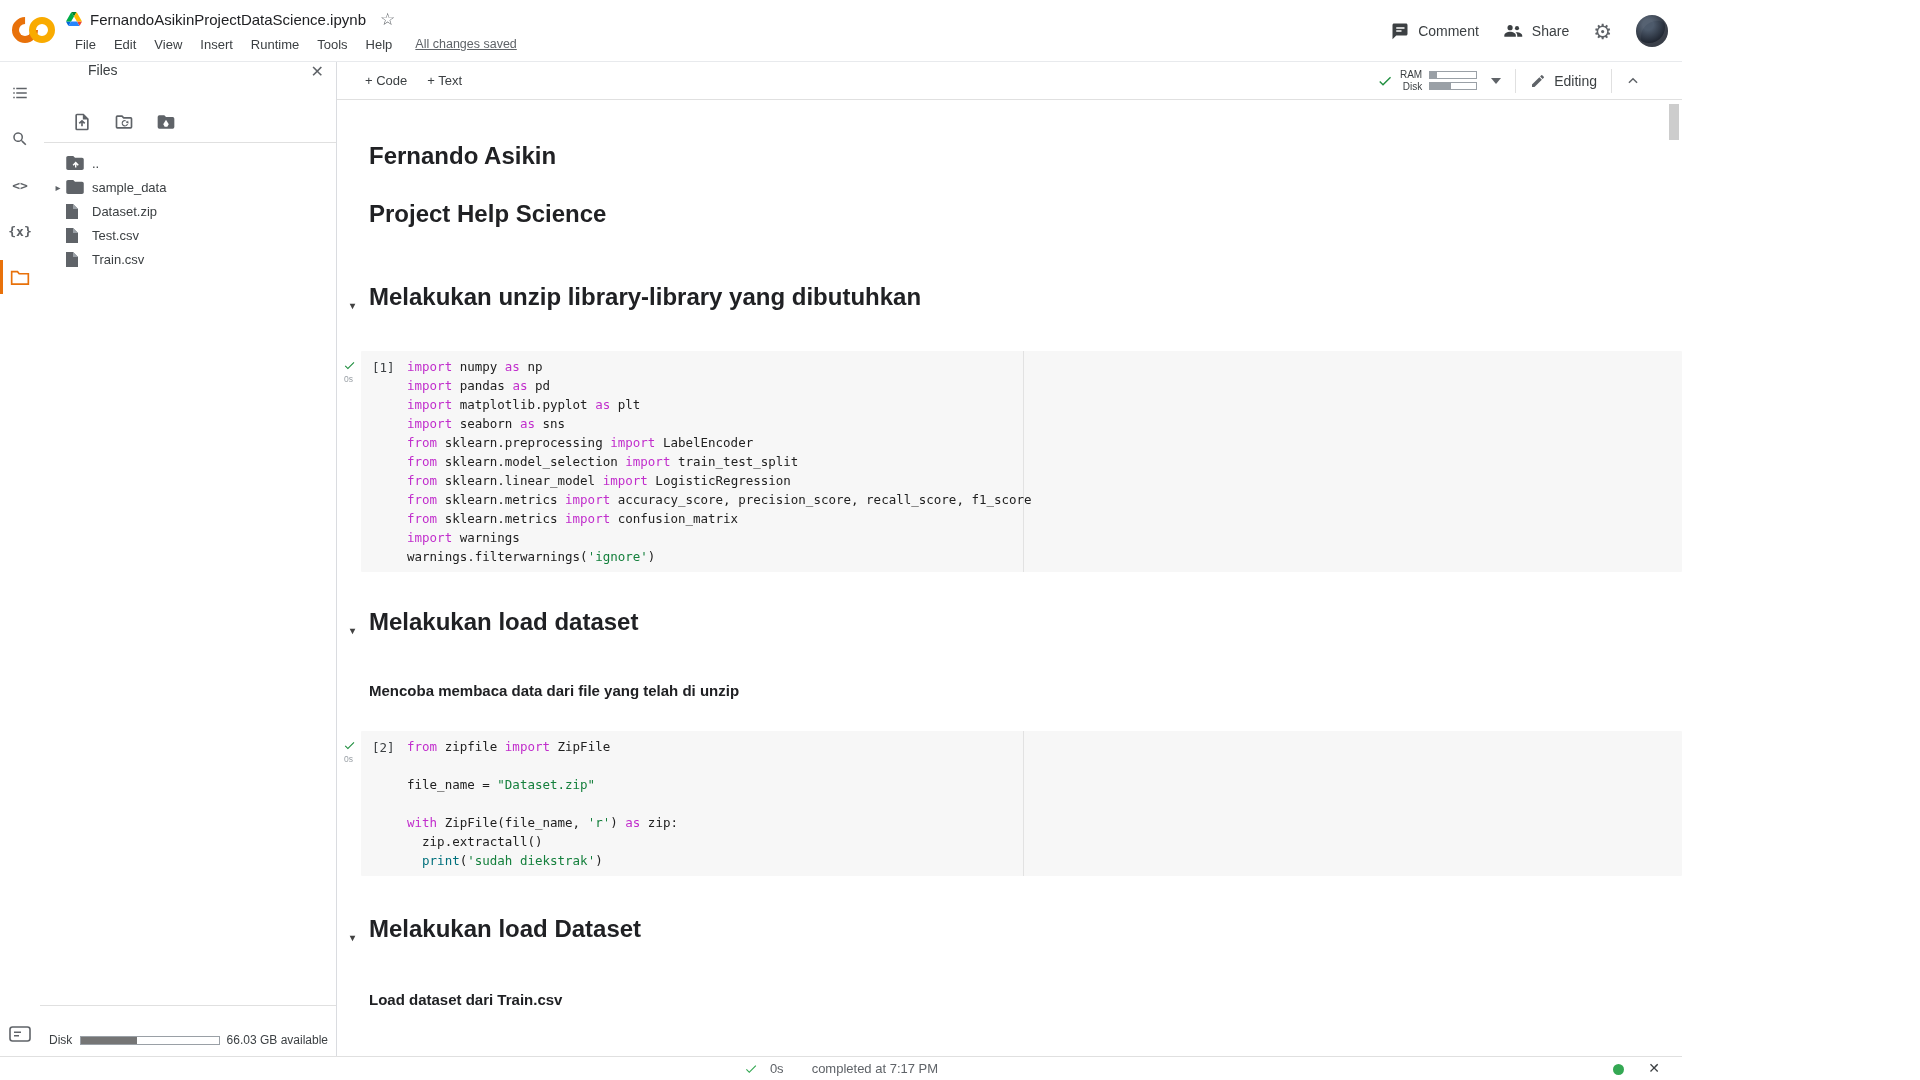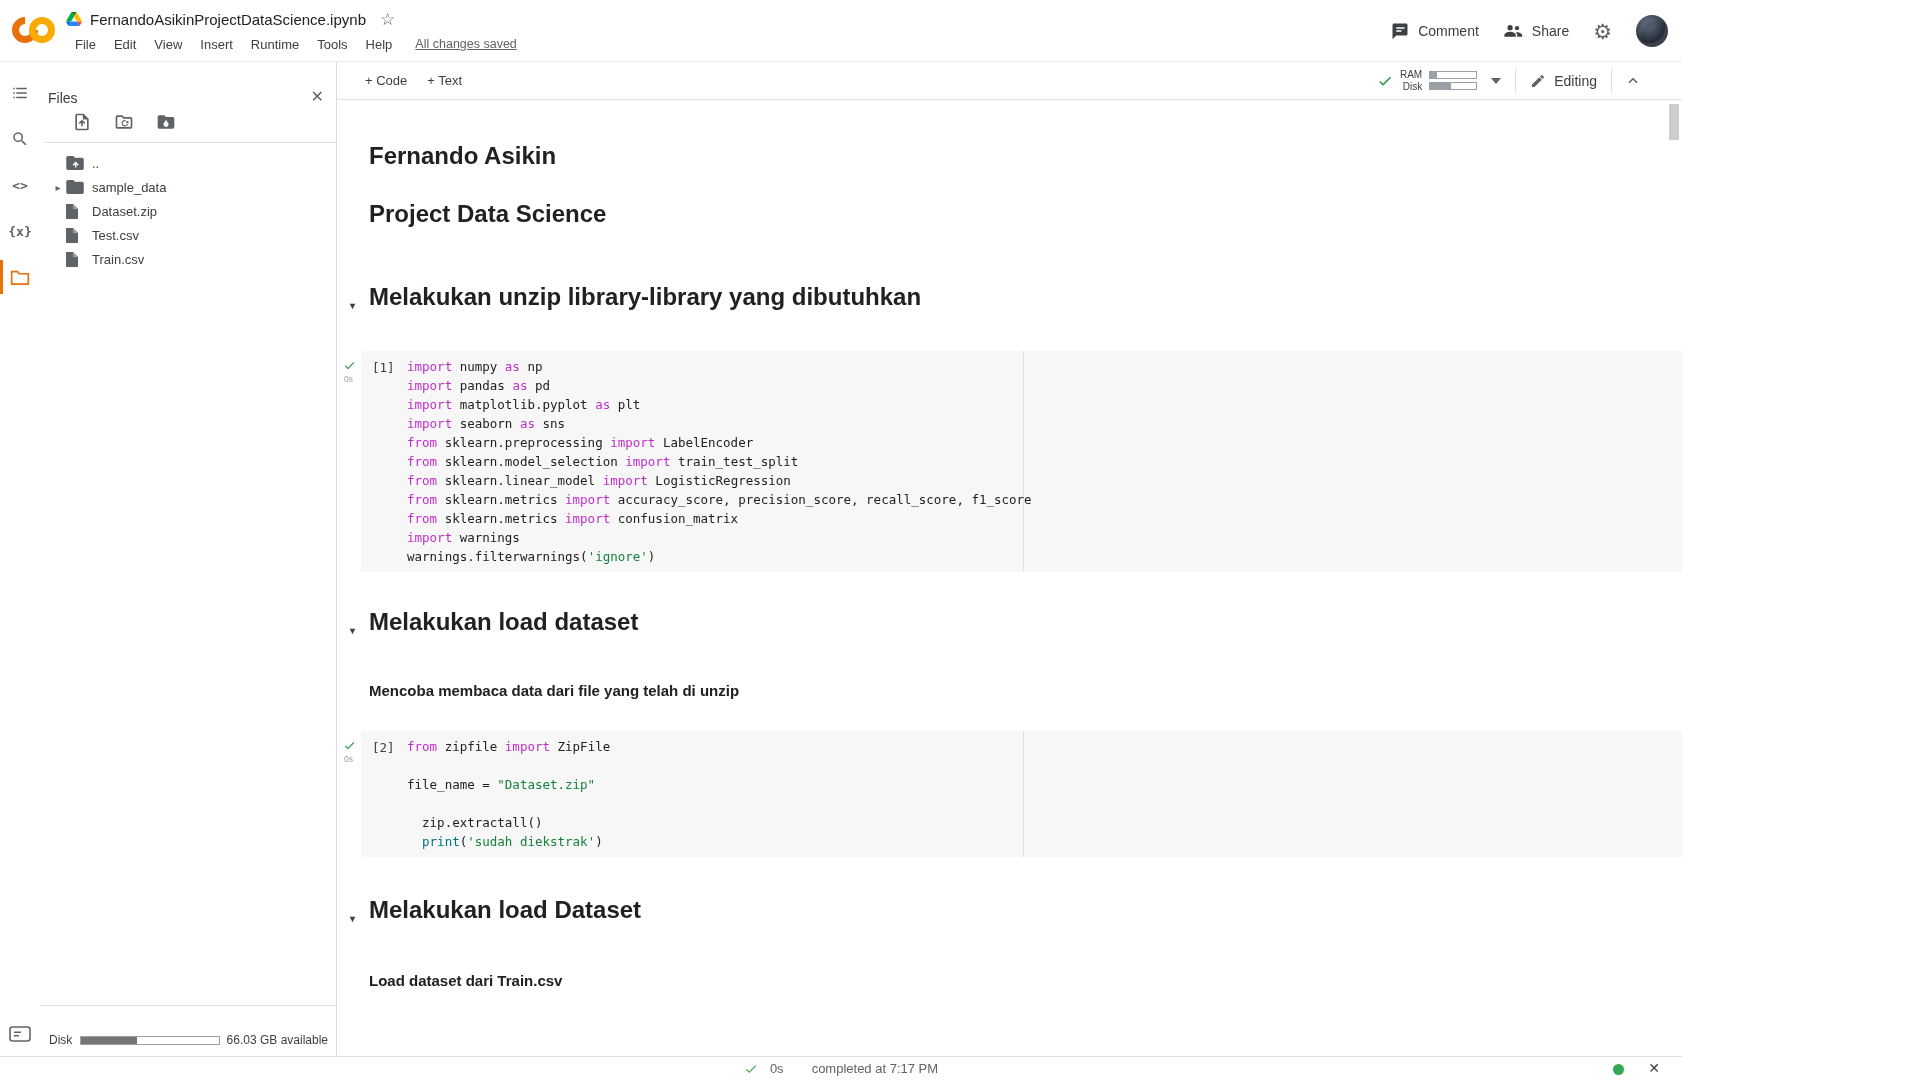--- a/index.html
+++ b/index.html
@@ -33,21 +33,21 @@
   .rail { position:absolute; left:0; top:62px; width:40px; bottom:24px; background:#fff; padding-top:8px; }
   .rail-item { width:40px; height:46px; display:flex; align-items:center; justify-content:center;
     cursor:pointer; position:relative; color:#5f6368; }
   .rail-glyph { font-family:"DejaVu Sans Mono", monospace; font-size:13px; font-weight:bold; color:#5f6368; }
   .rail-item.active::before { content:""; position:absolute; left:0; top:6px; bottom:6px; width:3px; background:#E8710A; }
   .rail-terminal { position:absolute; bottom:14px; left:0; width:40px; display:flex; justify-content:center; cursor:pointer; }
 
   
   .sidebar { position:absolute; left:40px; top:62px; width:297px; bottom:24px; background:#fff;
     border-right:1px solid #dadce0; }
-  .files-header { display:flex; align-items:flex-end; height:44px; padding:0 12px 0 8px; }
+  .files-header { display:flex; align-items:flex-start; height:44px; padding:0 12px 0 8px;margin-left:40px; }
   .files-title { font-size:14px; color:#3c4043; }
   .files-close { margin-left:auto; font-size:16px; color:#5f6368; cursor:pointer; }
   .files-toolbar { display:flex; align-items:center; gap:22px; padding:6px 0 10px 28px; border-bottom:1px solid #e0e0e0; margin-left:4px; }
   .ftool { cursor:pointer; display:flex; }
   .file-tree { padding-top:8px; }
   .tree-row { display:flex; align-items:center; height:24px; padding-left:10px; cursor:pointer; font-size:13px; color:#3c4043; }
   .chev { width:16px; font-size:10px; color:#5f6368; text-align:center; }
   .tree-ic { width:26px; display:flex; align-items:center; }
   .sidebar-bottom { position:absolute; left:0; right:0; bottom:0; height:51px; border-top:1px solid #e0e0e0;
     display:flex; align-items:center; padding:18px 8px 0 9px; }
@@ -328,21 +328,21 @@
         <span class="collapse-btn">
           <svg width="14" height="14" viewBox="0 0 24 24" fill="none" stroke="#5f6368" stroke-width="2.5">
               <path d="M5 15l7-7 7 7"></path>
             </svg>
         </span>
       </div>
     </div>
 
     <div class="nb-content">
       <div class="md-h h1">Fernando Asikin</div>
-      <div class="md-h h2">Project Data Science</div>
+      <div class="md-h h2">Project Help Science</div>
 
       <div class="md-h sec1">
         <span class="sec-arrow">▾</span>
         <span>Melakukan unzip library-library yang dibutuhkan</span>
       </div>
 
       <div class="cellrow cell1row">
         <div class="cellgutter">
           <svg width="13" height="13" viewBox="0 0 24 24">
             <path d="M9 16.2L4.8 12l-1.4 1.4L9 19 21 7l-1.4-1.4z" fill="#1E8E3E"></path>
@@ -380,20 +380,21 @@
           </svg>
           <span class="cell-time">0s</span>
         </div>
         <div class="cellbody">
           <span class="exec">[2]</span>
           <div class="codewrap">
               <div class="code-line"><span class="tok-kw">from</span><span class="tok-pl"> zipfile </span><span class="tok-kw">import</span><span class="tok-pl"> ZipFile</span></div>
               <div class="code-line">&nbsp;</div>
               <div class="code-line"><span class="tok-pl">file_name = </span><span class="tok-st">"Dataset.zip"</span></div>
               <div class="code-line">&nbsp;</div>
+              <div class="code-line"><span class="tok-kw">with</span><span class="tok-pl"> ZipFile(file_name, </span><span class="tok-st">'r'</span><span class="tok-pl">) </span><span class="tok-kw">as</span><span class="tok-pl"> zip:</span></div>
               <div class="code-line"><span class="tok-pl">  zip.extractall()</span></div>
               <div class="code-line"><span class="tok-pl">  </span><span class="tok-bi">print</span><span class="tok-pl">(</span><span class="tok-st">'sudah diekstrak'</span><span class="tok-pl">)</span></div>
             </div>
         </div>
       </div>
 
       <div class="md-h sec3">
         <span class="sec-arrow">▾</span>
         <span>Melakukan load Dataset</span>
       </div>

